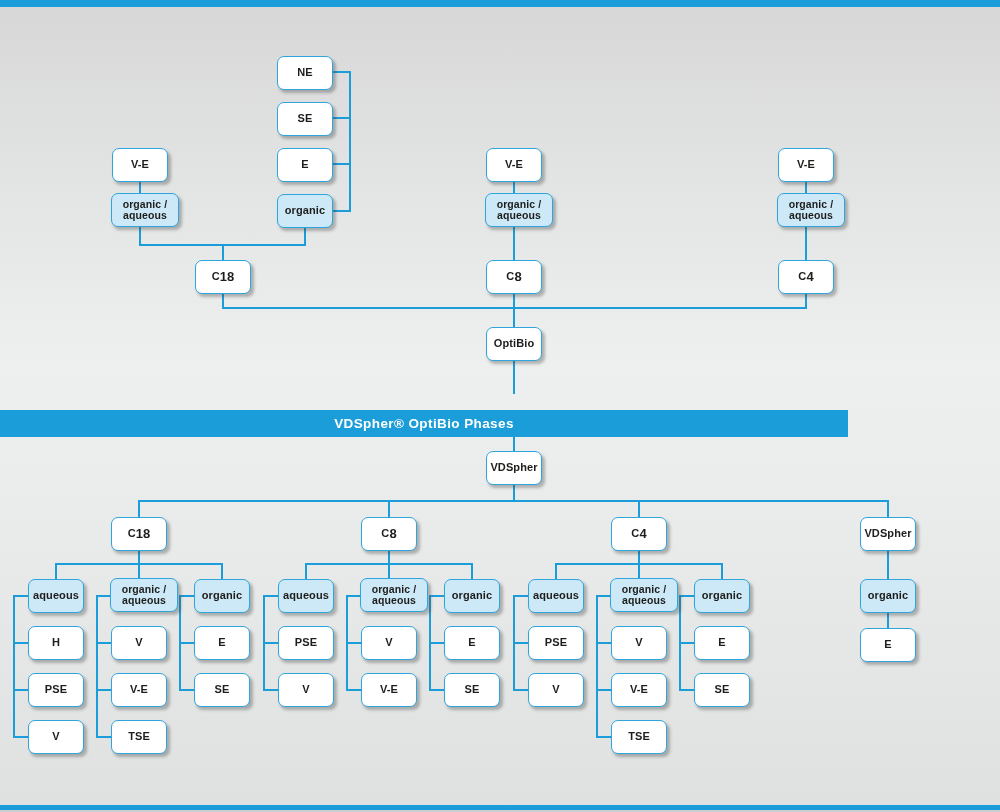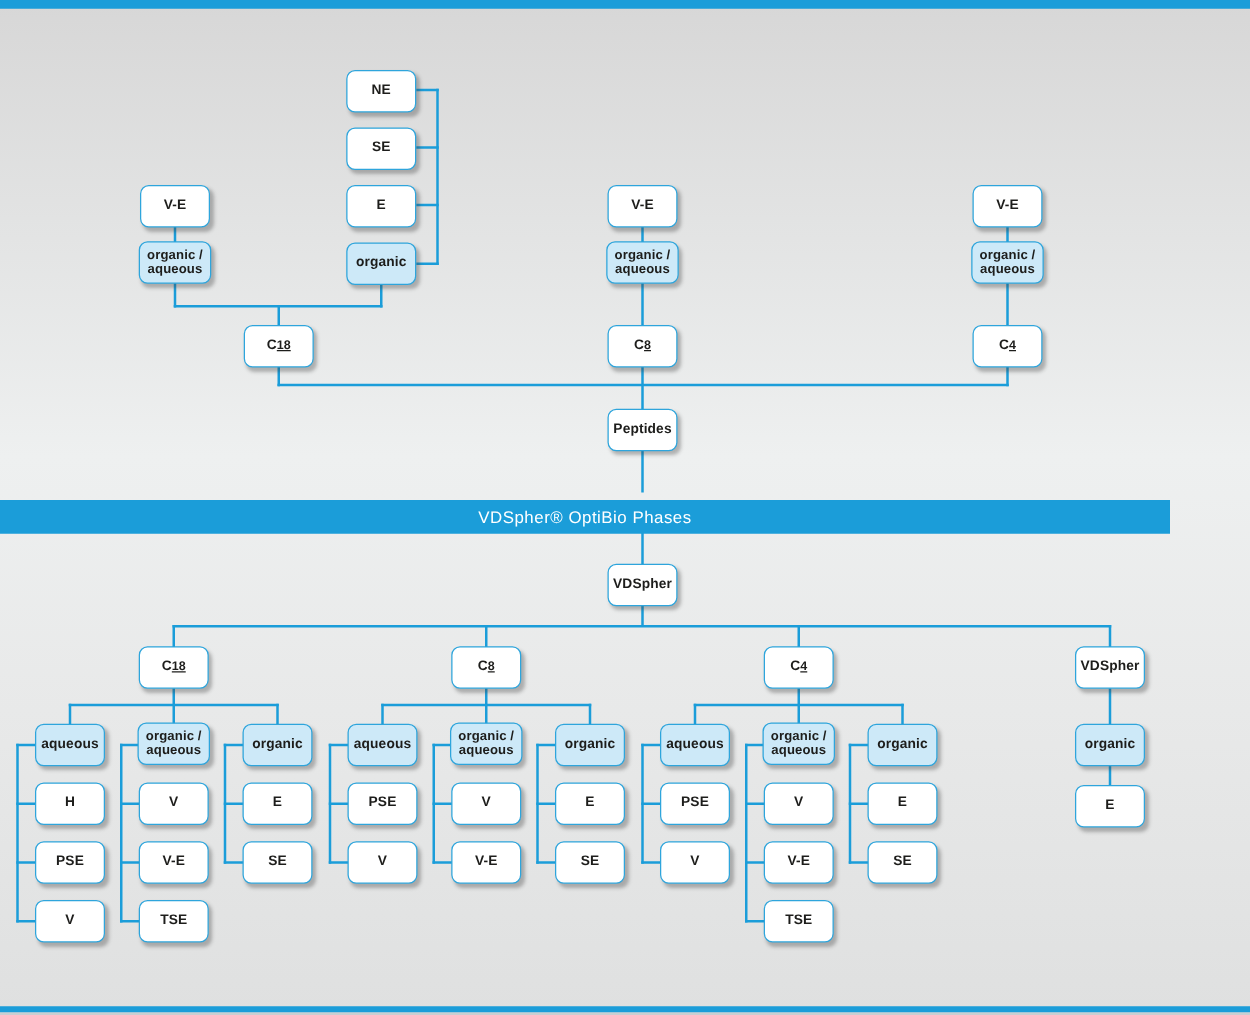--- a/index.html
+++ b/index.html
@@ -6,38 +6,38 @@
   .canvas{
     position:relative;width:1000px;height:812px;overflow:hidden;
     background:linear-gradient(180deg,#d7d7d7 0%,#eef0f0 45%,#e8e9e9 70%,#dfe0e0 100%);
     font-family:"Liberation Sans",sans-serif;
   }
   .strip{position:absolute;left:0;width:1000px;background:#1b9dd9;z-index:3;}
   .strip.top{top:0;height:7px;}
   .strip.bottom{top:805px;height:5px;}
   .strip.base{top:810px;height:2px;background:#c9cfd2;}
   .banner{
-    position:absolute;left:0;top:400px;width:936px;height:27px;background:#1b9dd9;
+    position:absolute;left:0;top:410px;width:848px;height:27px;background:#1b9dd9;
     color:#ffffff;display:flex;align-items:center;justify-content:center;
-    font-weight:normal;font-size:13.5px;letter-spacing:.4px;z-index:3;
+    font-weight:bold;font-size:13.5px;letter-spacing:.4px;z-index:3;
   }
   .node{
     position:absolute;width:56px;height:34px;box-sizing:border-box;
     background:#ffffff;border:1.5px solid #2ea5dc;border-radius:7px;
     display:flex;align-items:center;justify-content:center;text-align:center;
     font-weight:bold;font-size:11px;line-height:11.5px;color:#1d1d1b;
     white-space:pre-line;letter-spacing:.1px;
     box-shadow:2.5px 3px 3px rgba(60,60,60,.35);z-index:2;
   }
   .node.blue{background:#cde9f8;}
-  .node.two{width:58px;font-size:10.5px;line-height:11px;}
+  .node.two{width:68px;font-size:10.5px;line-height:11px;}
   .hline,.vline{position:absolute;background:#1b9dd9;z-index:1;}
   .hline{height:2px;}
   .vline{width:2px;}
-  .dig{font-size:10px;letter-spacing:0;text-decoration:underline;}
+  .dig{font-size:13px;letter-spacing:0;}
 </style>
 </head>
 <body>
 
 <div class="canvas">
 
   <div class="strip top"></div>
   <div class="strip bottom"></div>
   <div class="strip base"></div>
 
@@ -123,21 +123,21 @@
   <div class="node" style="left:486px;top:148px">V-E</div>
   <div class="node blue two" style="left:485px;top:193px">organic /
 aqueous</div>
   <div class="node" style="left:486px;top:260px">C<span class="dig">8</span></div>
 
   <div class="node" style="left:778px;top:148px">V-E</div>
   <div class="node blue two" style="left:777px;top:193px">organic /
 aqueous</div>
   <div class="node" style="left:778px;top:260px">C<span class="dig">4</span></div>
 
-  <div class="node" style="left:486px;top:327px">Peptides</div>
+  <div class="node" style="left:486px;top:327px">OptiBio</div>
 
   <div class="banner">VDSpher® OptiBio Phases</div>
 
   <div class="node" style="left:486px;top:451px">VDSpher</div>
 
   <div class="node" style="left:111px;top:517px">C<span class="dig">18</span></div>
   <div class="node" style="left:361px;top:517px">C<span class="dig">8</span></div>
   <div class="node" style="left:611px;top:517px">C<span class="dig">4</span></div>
   <div class="node" style="left:860px;top:517px">VDSpher</div>
 

